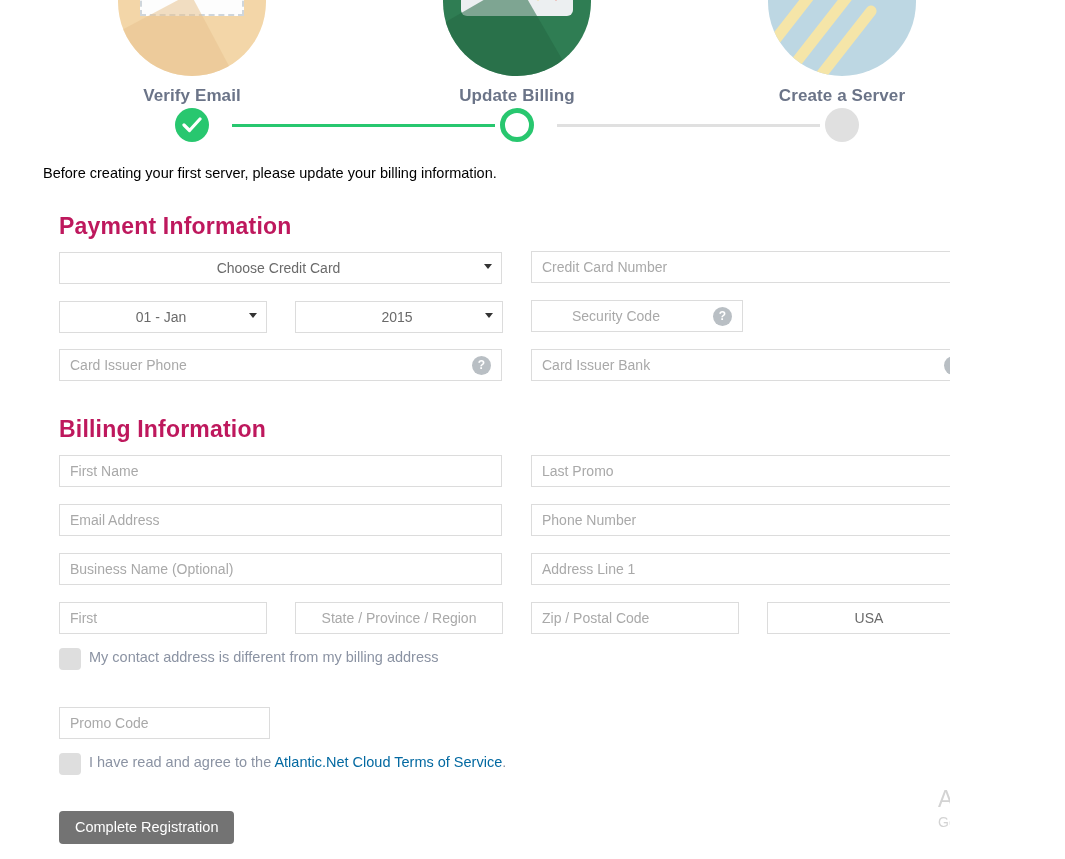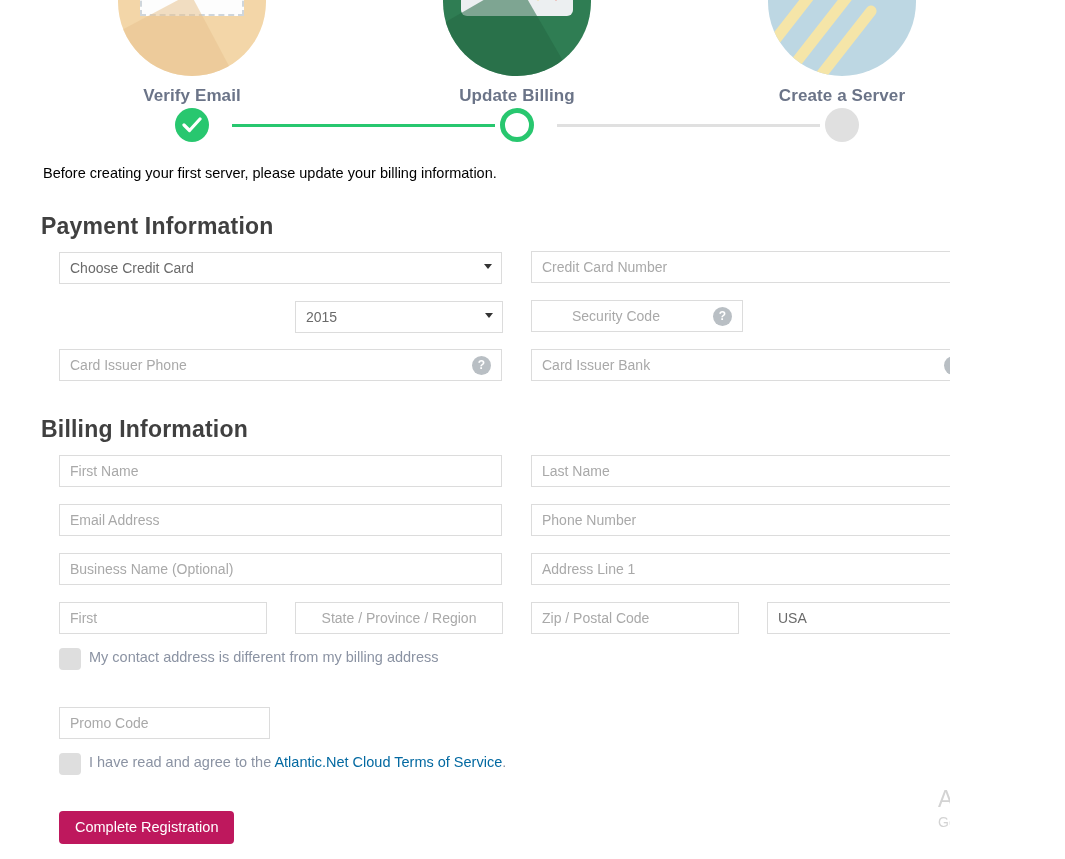--- a/index.html
+++ b/index.html
@@ -149,24 +149,24 @@
   
   .intro {
     position: absolute;
     left: 43px; top: 165px;
     font-size: 14.5px;
     color: #000000;
   }
 
   .section-title {
     position: absolute;
-    left: 41px;
+    left: 59px;
     font-size: 23px;
     font-weight: bold;
-    color: #404040;
+    color: #be185d;
     letter-spacing: .2px;
   }
   .t-payment { top: 213px; }
   .t-billing { top: 416px; }
 
   
   .fld {
     position: absolute;
     height: 32px;
     background: #fff;
@@ -174,21 +174,21 @@
     font-family: "Liberation Sans", sans-serif;
     font-size: 14px;
     color: #7a7a7a;
     padding: 0 10px;
     line-height: 30px;
     white-space: nowrap;
     overflow: hidden;
     border-radius: 0;
   }
   .fld.ph { color: #a9a9a9; }
-  .fld.sel { color: #6a6a6a; padding-right: 14px; }
+  .fld.sel { color: #6a6a6a; padding-right: 14px; text-align: center; }
   .fld .caret {
     position: absolute;
     right: 9px; top: 11px;
     width: 0; height: 0;
     border-left: 4px solid transparent;
     border-right: 4px solid transparent;
     border-top: 5px solid #333;
   }
   .help {
     position: absolute;
@@ -245,21 +245,21 @@
   #cb-contact { left: 59px; top: 648px; }
   #cb-terms   { left: 59px; top: 753px; }
   .tos-link { color: #0369a1; text-decoration: none; }
 
   
   .btn-submit {
     position: absolute;
     left: 59px; top: 811px;
     height: 33px;
     padding: 0 16px;
-    background: #be185d;
+    background: #737373;
     border: none;
     border-radius: 4px;
     color: #fff;
     font-family: "Liberation Sans", sans-serif;
     font-size: 14.5px;
     line-height: 33px;
     text-align: center;
     cursor: pointer;
   }
 
@@ -330,39 +330,43 @@
 
   <div class="section-title t-payment">Payment Information</div>
 
   <div class="fld sel" id="f-cc-select">
     <span>Choose Credit Card</span>
     <span class="caret"></span>
   </div>
 
   <div class="fld ph" id="f-cc-number">Credit Card Number</div>
 
+  <div class="fld sel" id="f-exp-month">
+    <span>01 - Jan</span>
+    <span class="caret"></span>
+  </div>
 
   <div class="fld sel" id="f-exp-year">
     <span>2015</span>
     <span class="caret"></span>
   </div>
 
   <div class="fld ph" id="f-seccode">Security Code</div>
   <div class="help" id="h-seccode">?</div>
 
   <div class="fld ph" id="f-issphone">Card Issuer Phone</div>
   <div class="help" id="h-issphone">?</div>
 
   <div class="fld ph" id="f-issbank">Card Issuer Bank</div>
   <div class="help" id="h-issbank">?</div>
 
   <div class="section-title t-billing">Billing Information</div>
 
   <div class="fld ph" id="f-first">First Name</div>
-  <div class="fld ph" id="f-last">Last Name</div>
+  <div class="fld ph" id="f-last">Last Promo</div>
   <div class="fld ph" id="f-email">Email Address</div>
   <div class="fld ph" id="f-phone">Phone Number</div>
   <div class="fld ph" id="f-business">Business Name (Optional)</div>
   <div class="fld ph" id="f-address">Address Line 1</div>
   <div class="fld ph" id="f-city">First</div>
   <div class="fld ph" id="f-state">State / Province / Region</div>
   <div class="fld ph" id="f-zip">Zip / Postal Code</div>
 
   <div class="fld sel" id="f-country">
     <span>USA</span>

